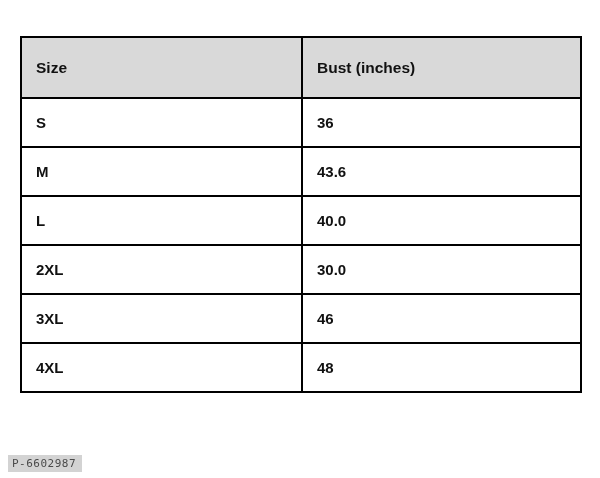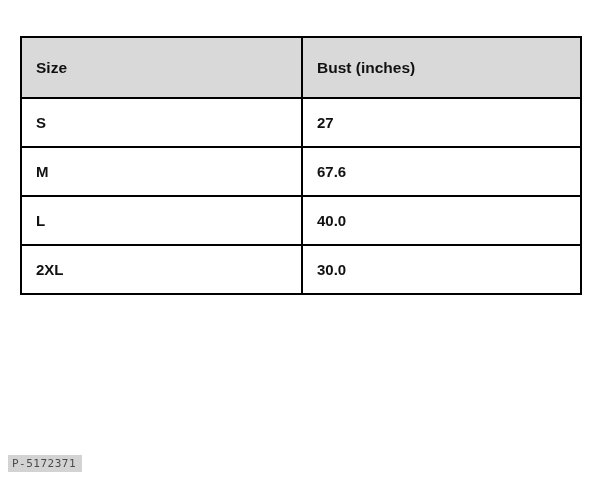--- a/index.html
+++ b/index.html
@@ -71,31 +71,39 @@
     </colgroup>
     <thead>
       <tr>
         <th>Size</th>
         <th>Bust (inches)</th>
       </tr>
     </thead>
     <tbody>
       <tr>
         <td>S</td>
-        <td>27</td>
+        <td>36</td>
       </tr>
       <tr>
         <td>M</td>
-        <td>67.6</td>
+        <td>43.6</td>
       </tr>
       <tr>
         <td>L</td>
         <td>40.0</td>
       </tr>
       <tr>
         <td>2XL</td>
         <td>30.0</td>
       </tr>
+      <tr>
+        <td>3XL</td>
+        <td>46</td>
+      </tr>
+      <tr>
+        <td>4XL</td>
+        <td>48</td>
+      </tr>
     </tbody>
   </table>
 </div>
 
-<div id="watermark">P-5172371</div>
+<div id="watermark">P-6602987</div>
 
 </body></html>

